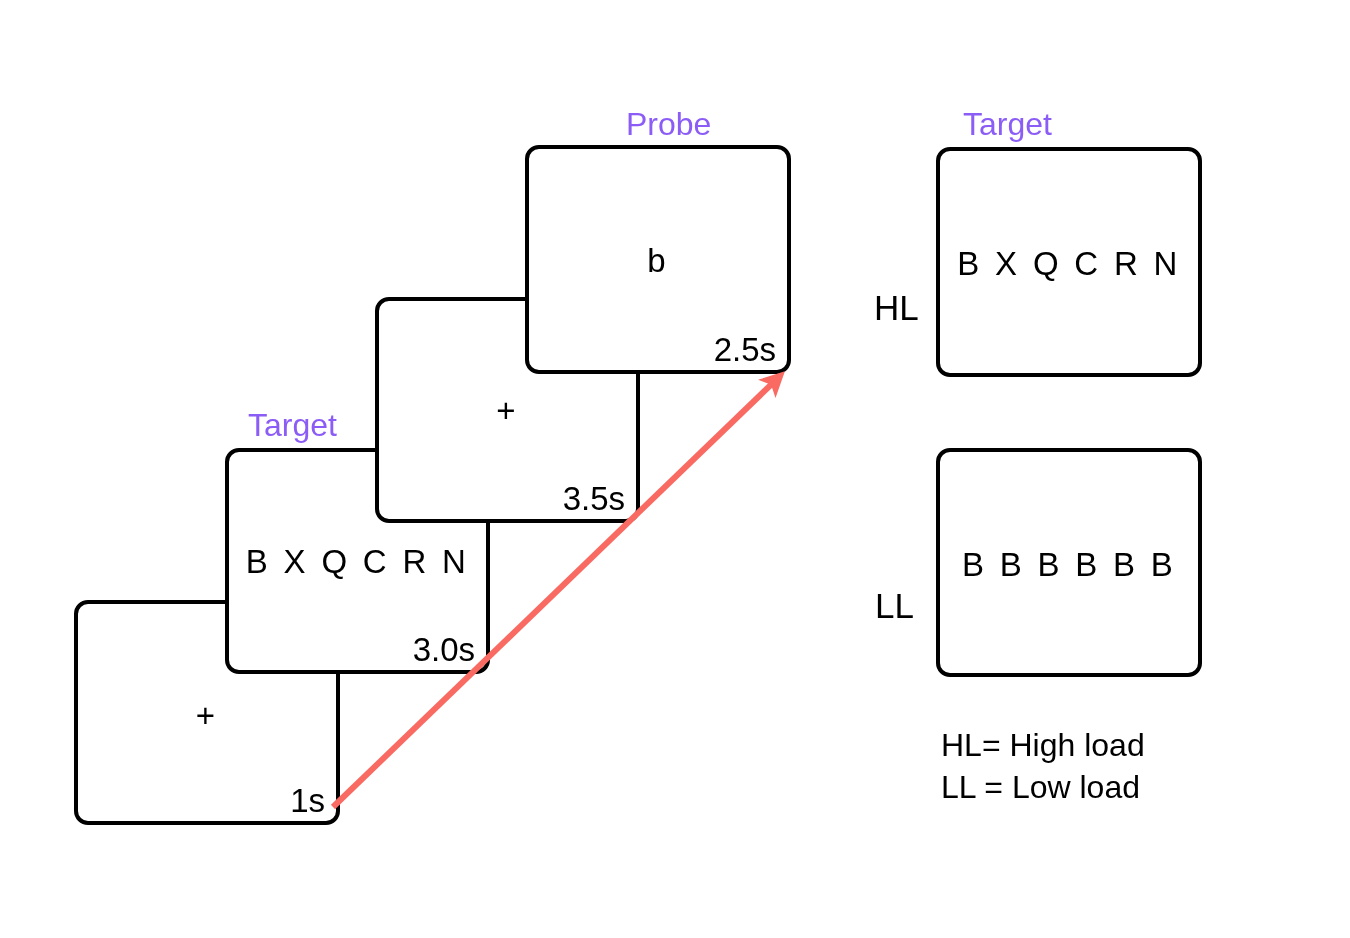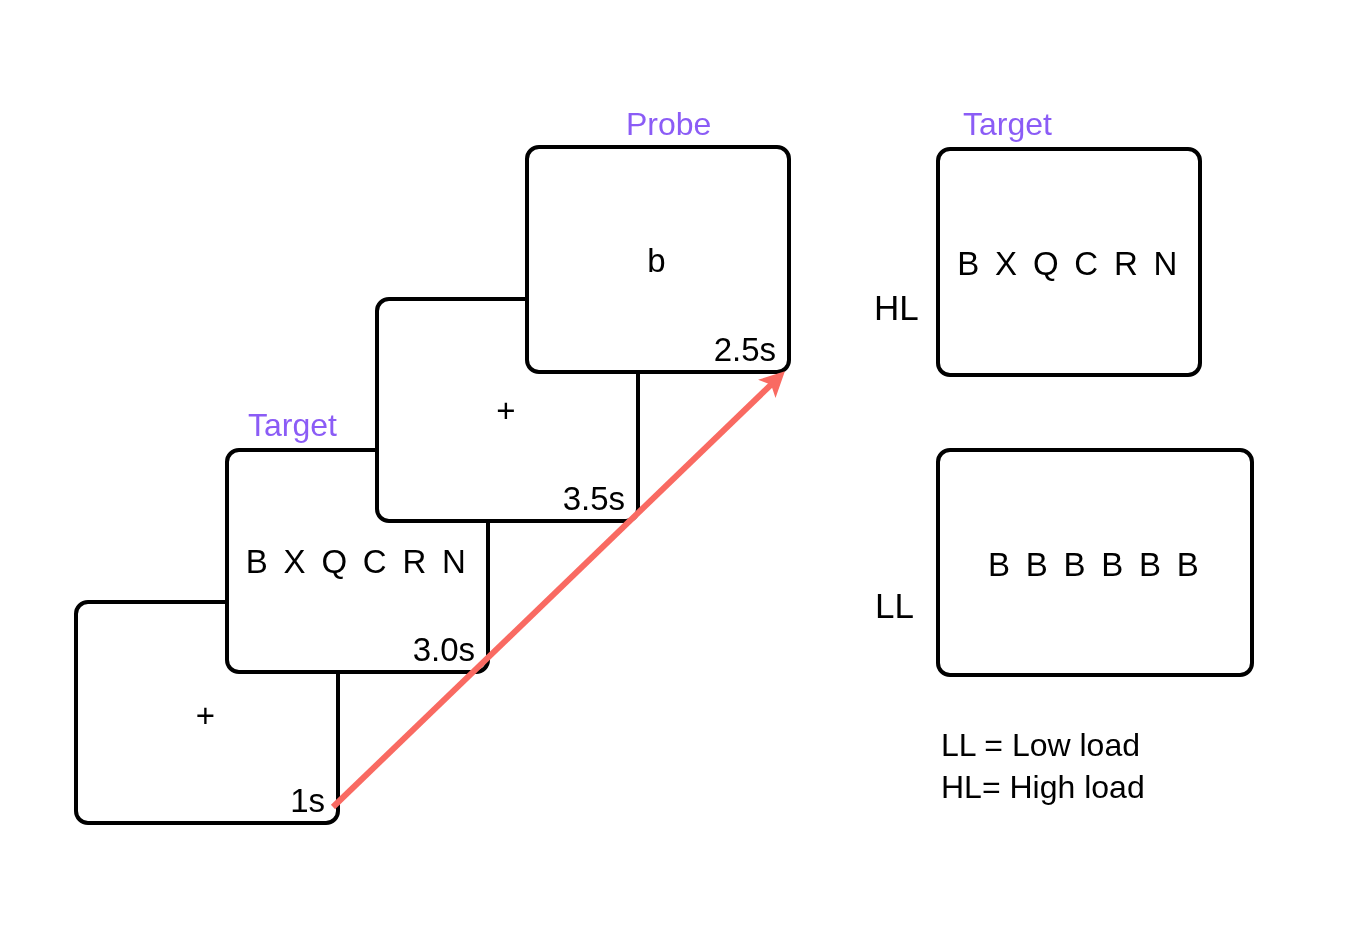--- a/index.html
+++ b/index.html
@@ -75,21 +75,21 @@
     left: 0;
     top: 0;
     width: 1350px;
     height: 938px;
     z-index: 50;
     pointer-events: none;
   }
 
   
   #box-hl { left: 936px; top: 147px; width: 266px; height: 230px; }
-  #box-ll { left: 936px; top: 448px; width: 318px; height: 229px; }
+  #box-ll { left: 936px; top: 448px; width: 266px; height: 229px; }
 
   #box-hl .card-content { top: 96px; }
   #box-ll .card-content { top: 96px; }
 
   #title-target-hl { left: 963px; top: 108px; }
 
   .load-label {
     position: absolute;
     font-size: 35px;
     line-height: 1;
@@ -152,17 +152,17 @@
   <div class="card" id="box-hl">
     <div class="card-content">B X Q C R N</div>
   </div>
 
   <div class="load-label" id="label-ll">LL</div>
   <div class="card" id="box-ll">
     <div class="card-content">B B B B B B</div>
   </div>
 
   <div id="legend">
+    <div>HL= High load</div>
     <div>LL = Low load</div>
-    <div>HL= High load</div>
   </div>
 
 </div>
 
 </body></html>

